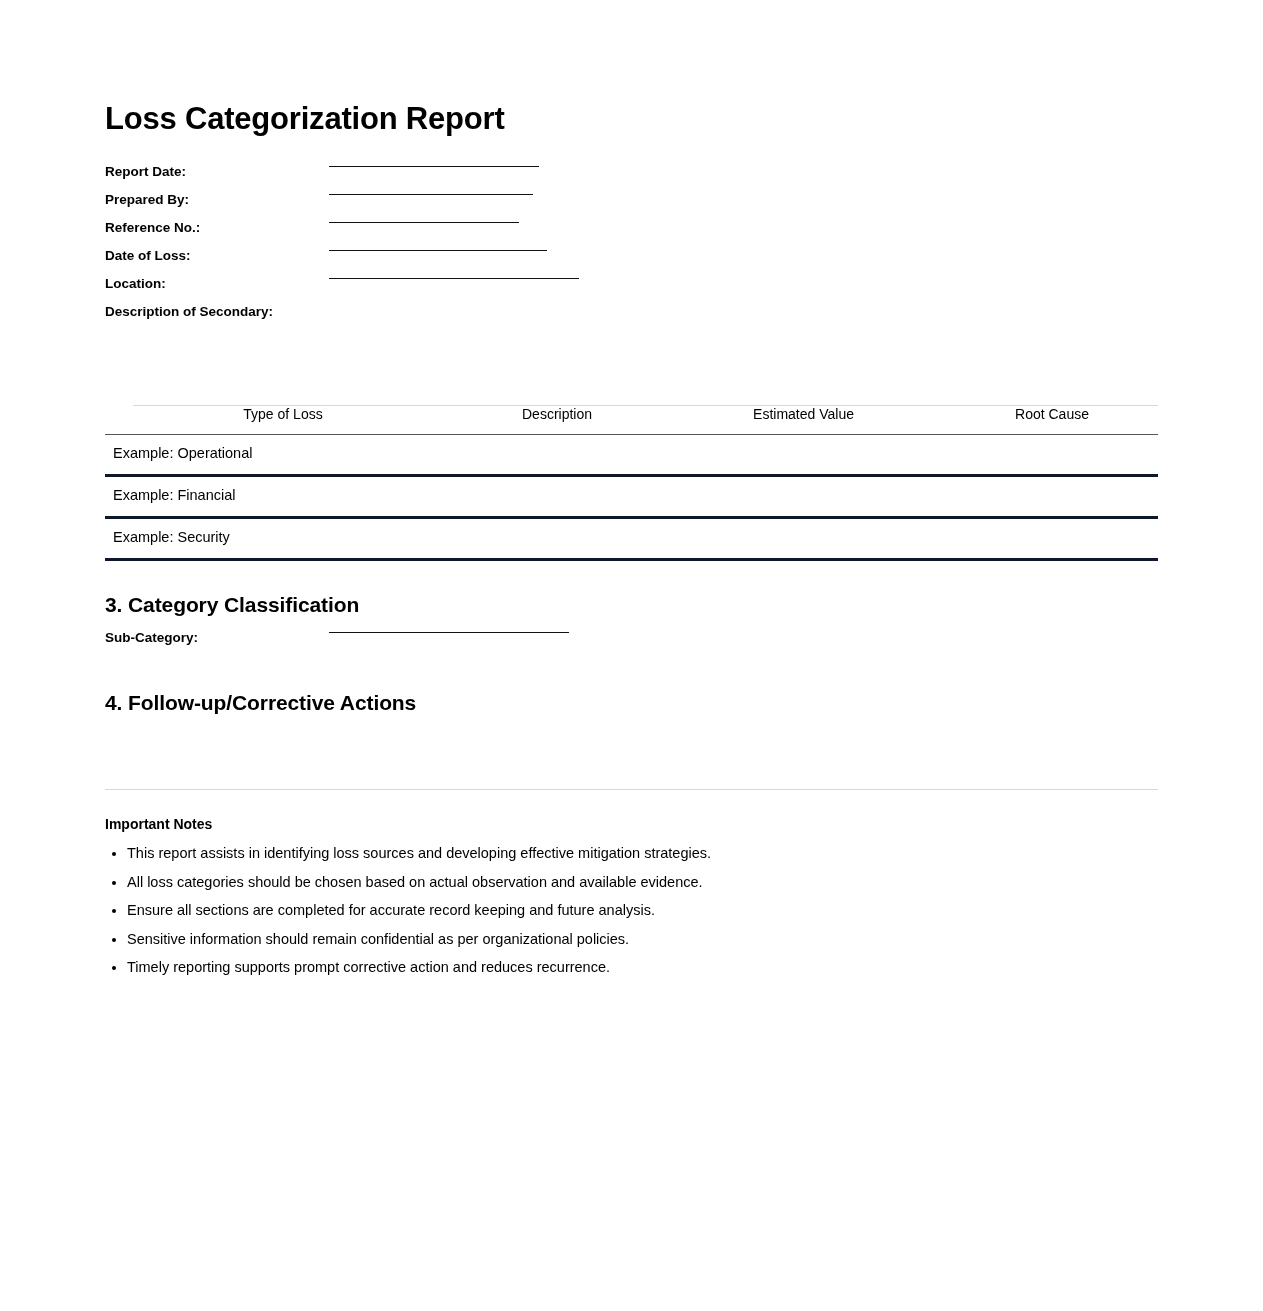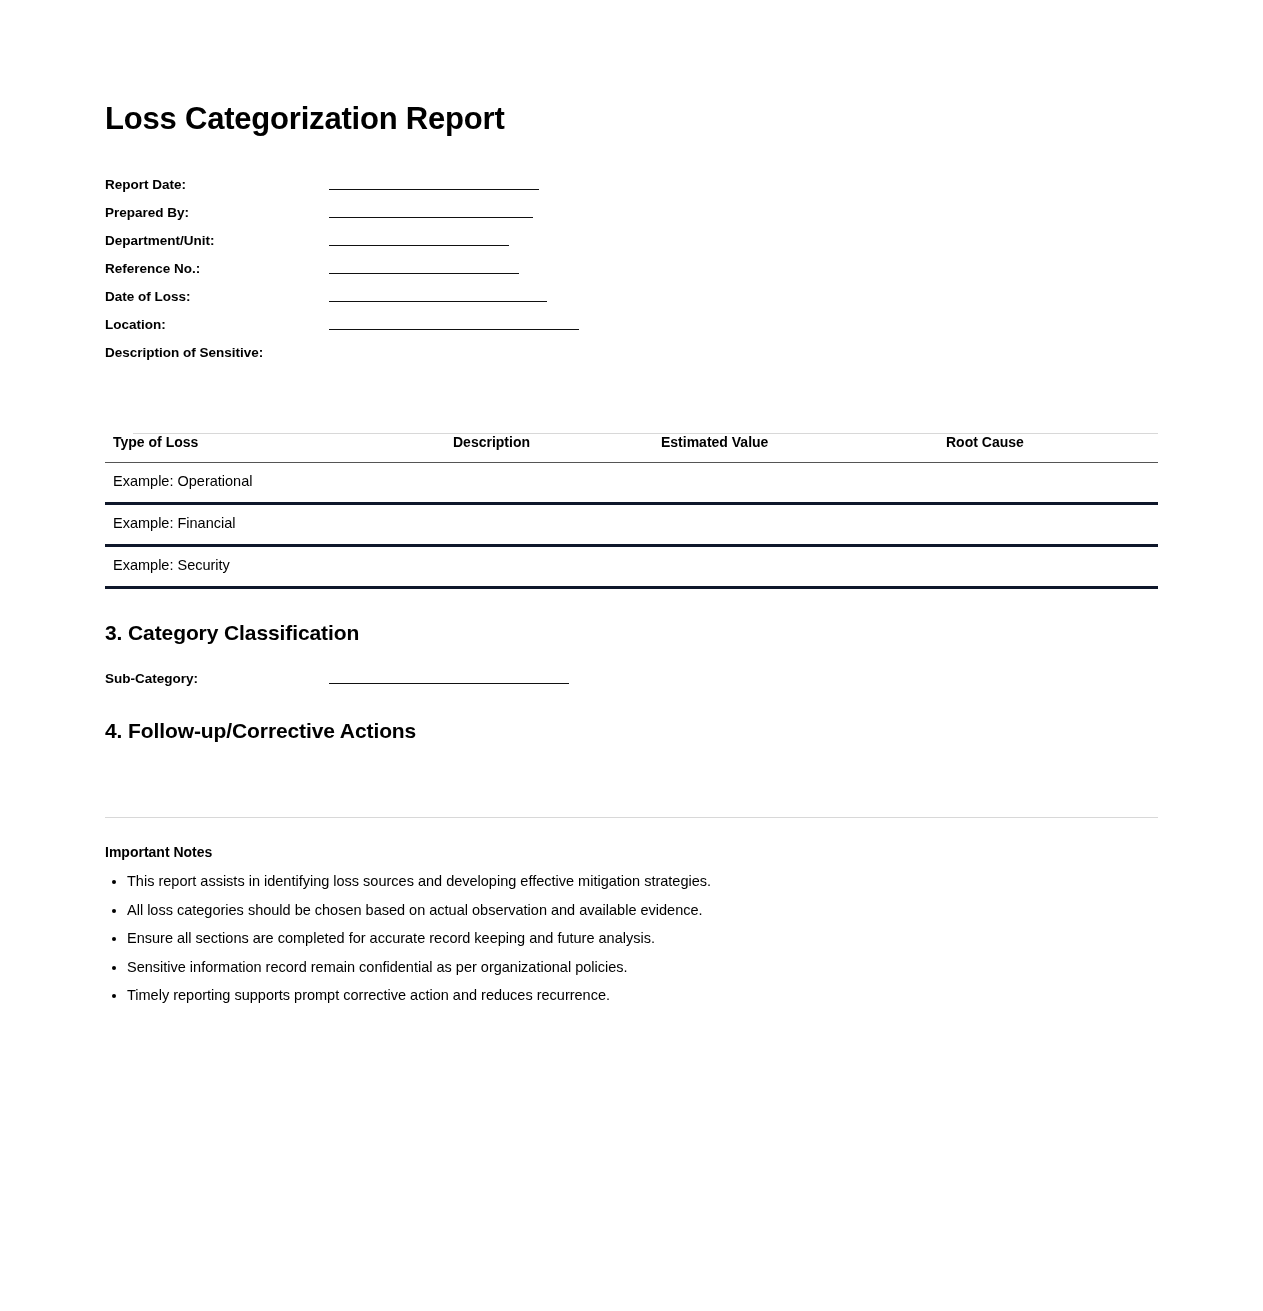--- a/index.html
+++ b/index.html
@@ -25,21 +25,21 @@
   .doc-title {
     font-size: 31px;
     font-weight: bold;
     letter-spacing: -0.2px;
     margin: 0 0 28px 0;
     line-height: 1.2;
   }
   
   .field-row {
     display: flex;
-    align-items: flex-end;
+    align-items: flex-start;
     height: 28px;
   }
   .field-label {
     font-size: 13.5px;
     font-weight: bold;
     line-height: 1;
     padding-bottom: 2px;
   }
   .field-rule {
     border-bottom: 1px solid #111;
@@ -64,23 +64,23 @@
     margin-left: 28px;
   }
 
   
   table.loss-table {
     width: 1053px;
     border-collapse: collapse;
     table-layout: fixed;
   }
   table.loss-table th {
-    text-align: left;
+    text-align: center;
     font-size: 14px;
-    font-weight: bold;
+    font-weight: normal;
     padding: 0 0 12px 0;
     border-bottom: 1.5px solid #555;
   }
   table.loss-table td {
     font-size: 14.5px;
     font-weight: normal;
     padding: 10px 0 10px 8px;
     border-bottom: 3px solid #0f172a;
     height: 19px;
     vertical-align: top;
@@ -120,24 +120,20 @@
     <div class="field-row">
       <span class="field-label">Report Date:</span>
       <span class="field-rule" style="width:210px;"></span>
     </div>
 
     <div class="field-row">
       <span class="field-label">Prepared By:</span>
       <span class="field-rule" style="width:204px;"></span>
     </div>
 
-    <div class="field-row">
-      <span class="field-label">Department/Unit:</span>
-      <span class="field-rule" style="width:180px;"></span>
-    </div>
 
     <div class="field-row">
       <span class="field-label">Reference No.:</span>
       <span class="field-rule" style="width:190px;"></span>
     </div>
 
   </div>
 
 
   <div class="meta-block">
@@ -146,21 +142,21 @@
       <span class="field-label">Date of Loss:</span>
       <span class="field-rule" style="width:218px;"></span>
     </div>
 
     <div class="field-row">
       <span class="field-label">Location:</span>
       <span class="field-rule" style="width:250px;"></span>
     </div>
 
     <div class="field-row">
-      <span class="field-label">Description of Sensitive:</span>
+      <span class="field-label">Description of Secondary:</span>
     </div>
 
   </div>
 
   <div style="height:72px;"></div>
 
   <hr class="hr hr-indent">
 
 
   <table class="loss-table">
@@ -220,17 +216,17 @@
   <hr class="hr">
 
   <div style="height:26px;"></div>
 
   <div class="notes-title">Important Notes</div>
 
   <ul class="notes">
     <li>This report assists in identifying loss sources and developing effective mitigation strategies.</li>
     <li>All loss categories should be chosen based on actual observation and available evidence.</li>
     <li>Ensure all sections are completed for accurate record keeping and future analysis.</li>
-    <li>Sensitive information record remain confidential as per organizational policies.</li>
+    <li>Sensitive information should remain confidential as per organizational policies.</li>
     <li>Timely reporting supports prompt corrective action and reduces recurrence.</li>
   </ul>
 
 </div>
 
 </body></html>

